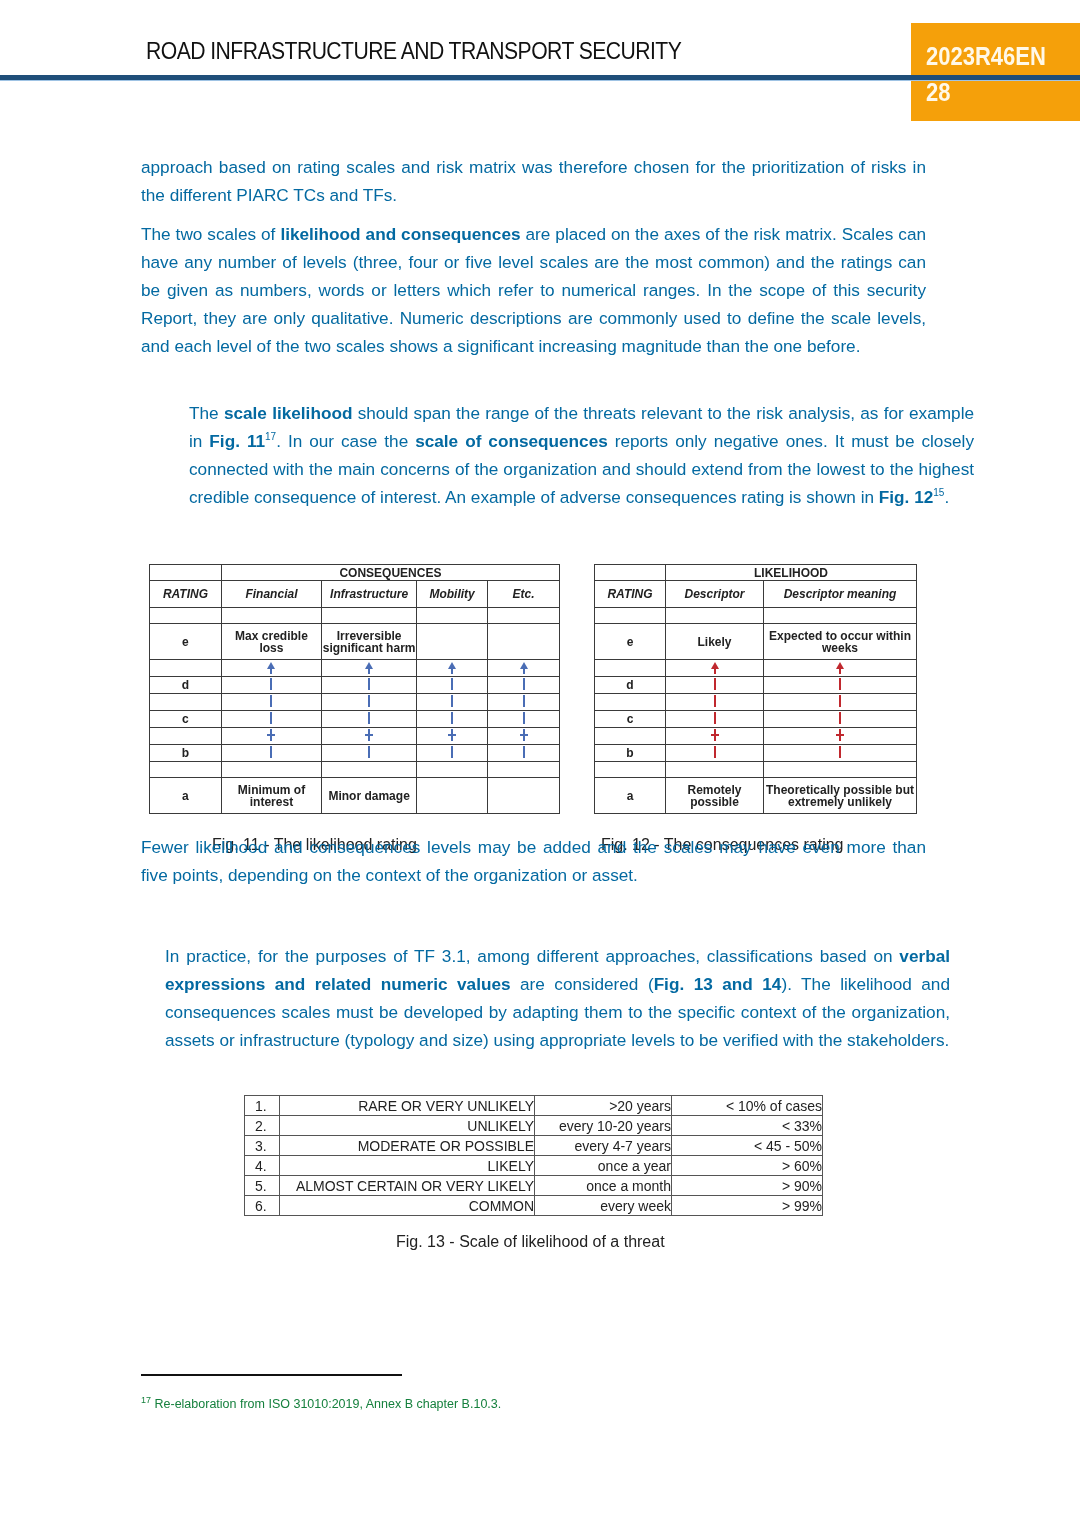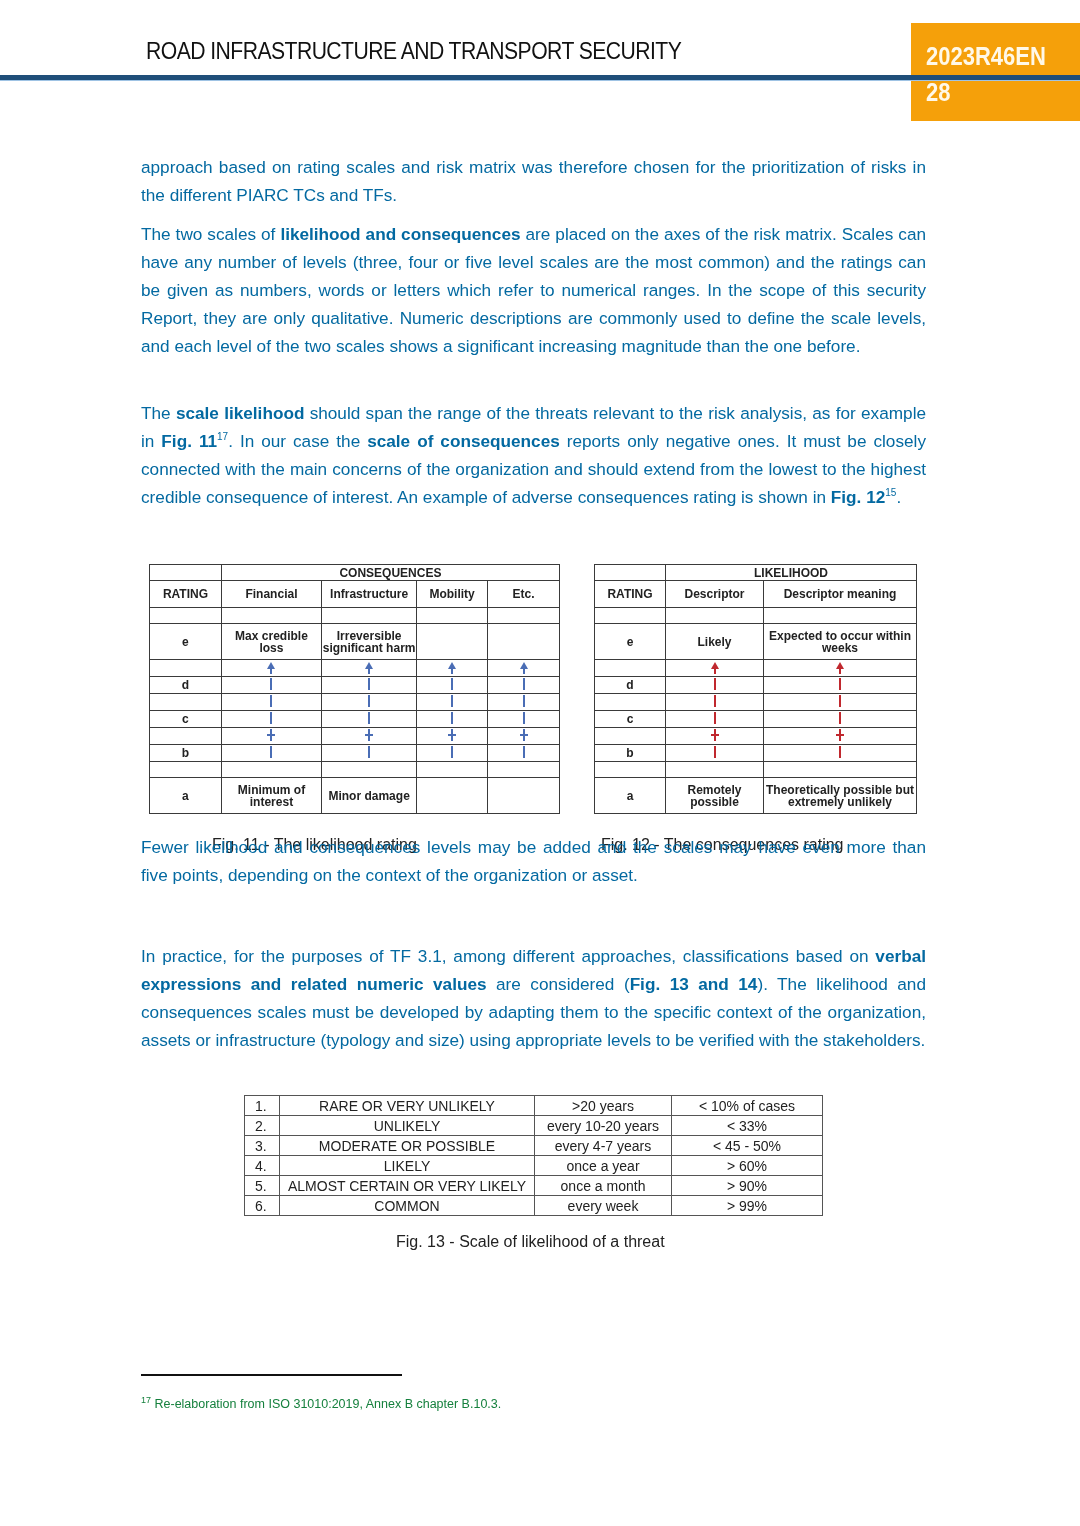--- a/index.html
+++ b/index.html
@@ -16,32 +16,32 @@
   .hdr-page { position: absolute; left: 926px; top: 78px; font-size: 25px; font-weight: bold; color: #fff8e8;
               transform: scaleX(0.88); transform-origin: left top; z-index: 3; }
 
   .body-text { position: absolute; left: 141px; width: 785px; font-size: 17.2px; line-height: 28px;
                text-align: justify; color: #0369a1; font-family: "Liberation Sans", sans-serif; }
   .body-text b { font-weight: bold; }
   .body-text sup { font-size: 10px; line-height: 0; vertical-align: super; }
 
   .p1 { top: 153px; }
   .p2 { top: 220px; }
-  .p3 { top: 399px; }
+  .p3 { top: 399px; margin-left: 48px; }
   .p4 { top: 833px; }
-  .p5 { top: 942px; }
+  .p5 { top: 942px; margin-left: 24px; }
 
   
   table.matrix { position: absolute; border-collapse: collapse; font-family: "Liberation Sans", sans-serif;
                  font-size: 12px; font-weight: bold; color: #222; table-layout: fixed; }
   table.matrix td { border: 1.5px solid #3a3a3a; text-align: center; vertical-align: middle; padding: 0; line-height: 12px; }
   .fig11 { left: 149px; top: 564px; width: 411px; }
   .fig12 { left: 594px; top: 564px; width: 322px; }
   .r-top { height: 16px; }
-  .r-head { height: 27px; }
+  .r-head { height: 27px; font-style: italic; }
   .r-sp { height: 16px; }
   .r-tall { height: 36px; }
   .r-row { height: 16px; }
 
   .arrow { display: inline-block; position: relative; width: 10px; height: 14px; }
   .arrow.up::before { content: ""; position: absolute; left: 1px; top: 2px; width: 0; height: 0;
                       border-left: 4px solid transparent; border-right: 4px solid transparent; border-bottom: 7px solid currentColor; }
   .arrow.up::after { content: ""; position: absolute; left: 4px; top: 9px; width: 2px; height: 5px; background: currentColor; }
   .arrow.shaft::after { content: ""; position: absolute; left: 4px; top: 1px; width: 2px; height: 12px; background: currentColor; }
   .arrow.shaft-tick::before { content: ""; position: absolute; left: 1px; top: 6px; width: 8px; height: 1.5px; background: currentColor; }
@@ -50,21 +50,21 @@
   .red { color: #c0282e; }
 
   .caption { position: absolute; font-size: 16px; color: #222; white-space: nowrap;
              font-family: "Liberation Sans", sans-serif; }
   .cap11 { left: 212px; top: 836px; }
   .cap12 { left: 601px; top: 836px; }
   .cap13 { left: 396px; top: 1233px; }
 
   table.scale { position: absolute; left: 244px; top: 1095px; width: 578px; border-collapse: collapse;
                 font-family: "Liberation Sans", sans-serif; font-size: 14px; color: #222; table-layout: fixed; }
-  table.scale td { border: 1.5px solid #555; height: 19px; padding: 0; line-height: 18px; text-align: center; }
+  table.scale td { border: 1.5px solid #555; height: 19px; padding: 0; line-height: 18px; text-align: right; }
   table.scale td.num { text-align: left; padding-left: 10px; }
 
   .fn-rule { position: absolute; left: 141px; top: 1374px; width: 261px; height: 1.5px; background: #111; }
   .footnote { position: absolute; left: 141px; top: 1397px; font-size: 12.5px; color: #15803d; white-space: nowrap; }
   .footnote sup { font-size: 9px; vertical-align: super; line-height: 0; }
 </style>
 </head>
 <body>
 
 <div class="hdr-title">ROAD INFRASTRUCTURE AND TRANSPORT SECURITY</div>

